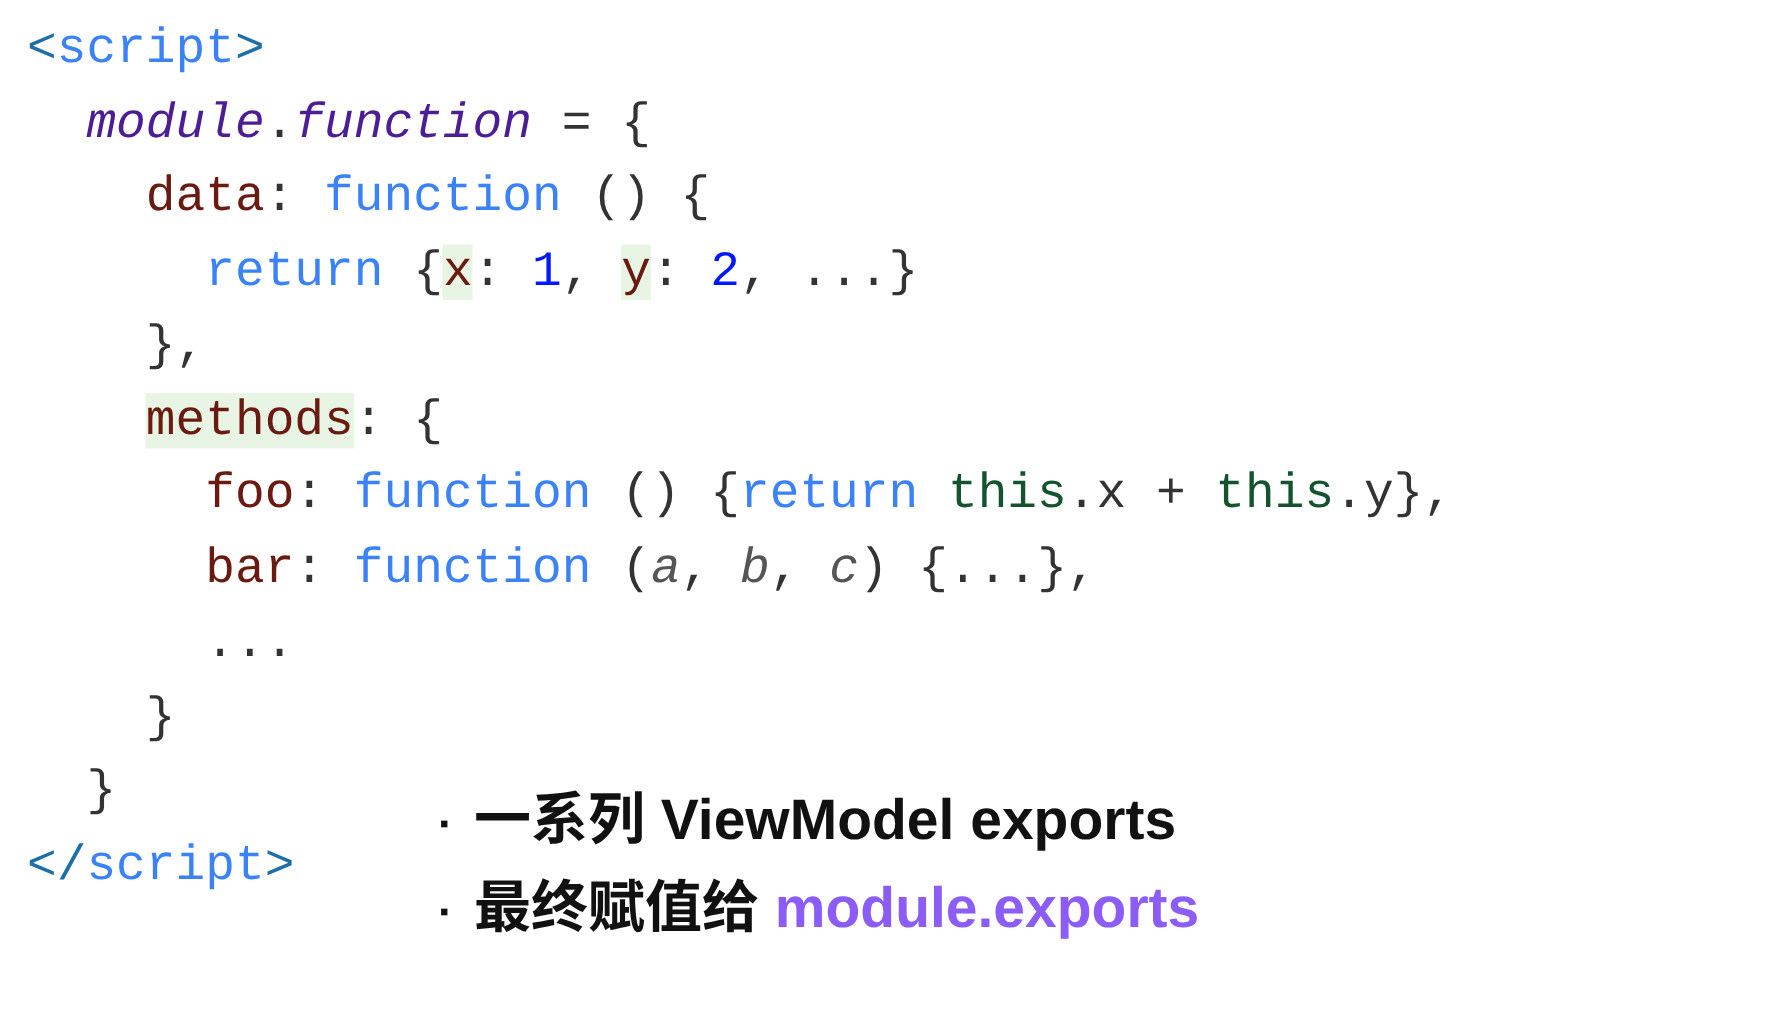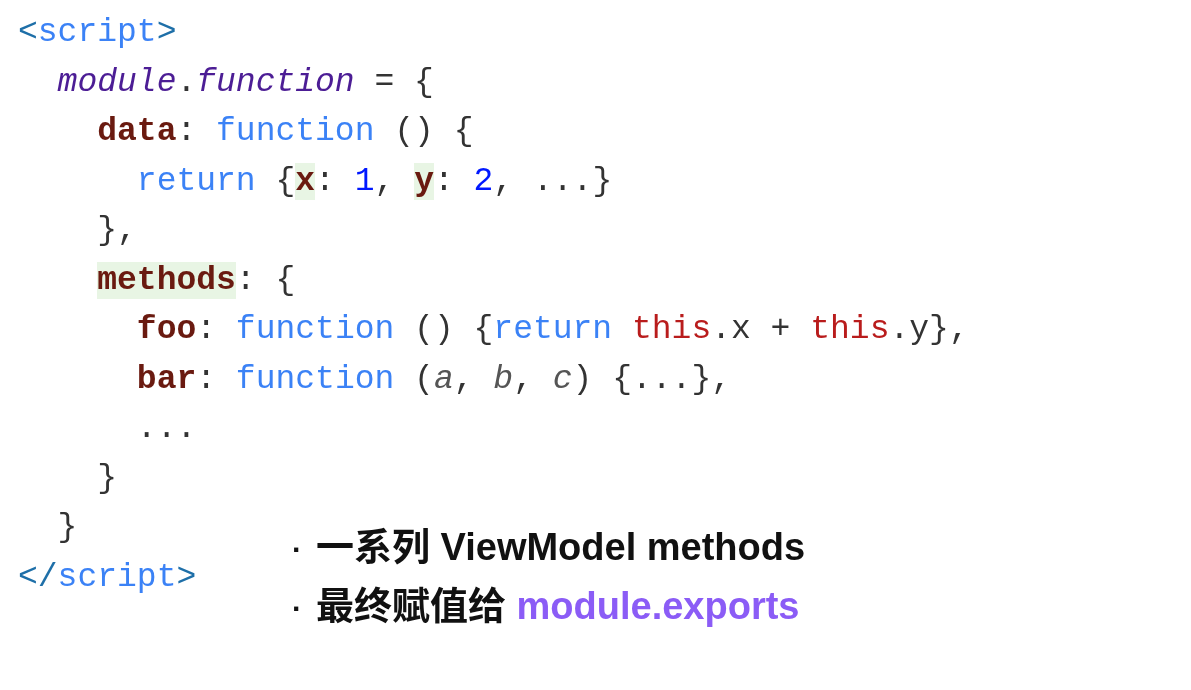--- a/index.html
+++ b/index.html
@@ -15,24 +15,24 @@
     }
     pre {
       font-family: inherit;
       white-space: pre;
     }
     .c-tag    { color: #3b82f6; }     
     .c-angle  { color: #1e6fa8; }
     .c-ident  { color: #4c1d95; font-style: italic; }        
     .c-op     { color: #333; }
     .c-brace  { color: #333; }
-    .c-key    { color: #6a1a10; font-weight: 700; } 
+    .c-key    { color: #6a1a10; font-weight: 400; } 
     .c-kw     { color: #3b82f6; }
     .c-num    { color: #0018ff; }     
-    .c-this   { color: #b91c1c; }     
+    .c-this   { color: #14532d; }     
     .c-param  { color: #555; font-style: italic; }
     .c-plain  { color: #333; }
     .c-dot    { color: #333; }
     .c-hlbg   { background: #e8f5e4; }
 
     .bullets {
       position: absolute;
       left: 278px;
       top: 518px;
       font-family: "Helvetica Neue", Arial, "Hiragino Sans", "Noto Sans CJK SC", sans-serif;
@@ -58,21 +58,21 @@
 <span>      </span><span class="c-key">bar</span><span class="c-op">: </span><span class="c-kw">function</span><span> </span><span class="c-plain">(</span><span class="c-param">a</span><span class="c-plain">, </span><span class="c-param">b</span><span class="c-plain">, </span><span class="c-param">c</span><span class="c-plain">)</span><span> </span><span class="c-brace">{</span><span class="c-plain">...</span><span class="c-brace">}</span><span class="c-plain">,</span>
 <span>      </span><span class="c-plain">...</span>
 <span>    </span><span class="c-brace">}</span>
 <span>  </span><span class="c-brace">}</span>
 <span class="c-angle">&lt;/</span><span class="c-tag">script</span><span class="c-angle">&gt;</span>
 </pre>
 
 <div class="bullets">
   <div class="row">
     <span class="dot">·</span>
-    <span>一系列 ViewModel methods</span>
+    <span>一系列 ViewModel exports</span>
   </div>
   <div class="row">
     <span class="dot">·</span>
     <span>
       <span>最终赋值给 </span><span class="orange">module.exports</span>
     </span>
   </div>
 </div>
 
 </body></html>

